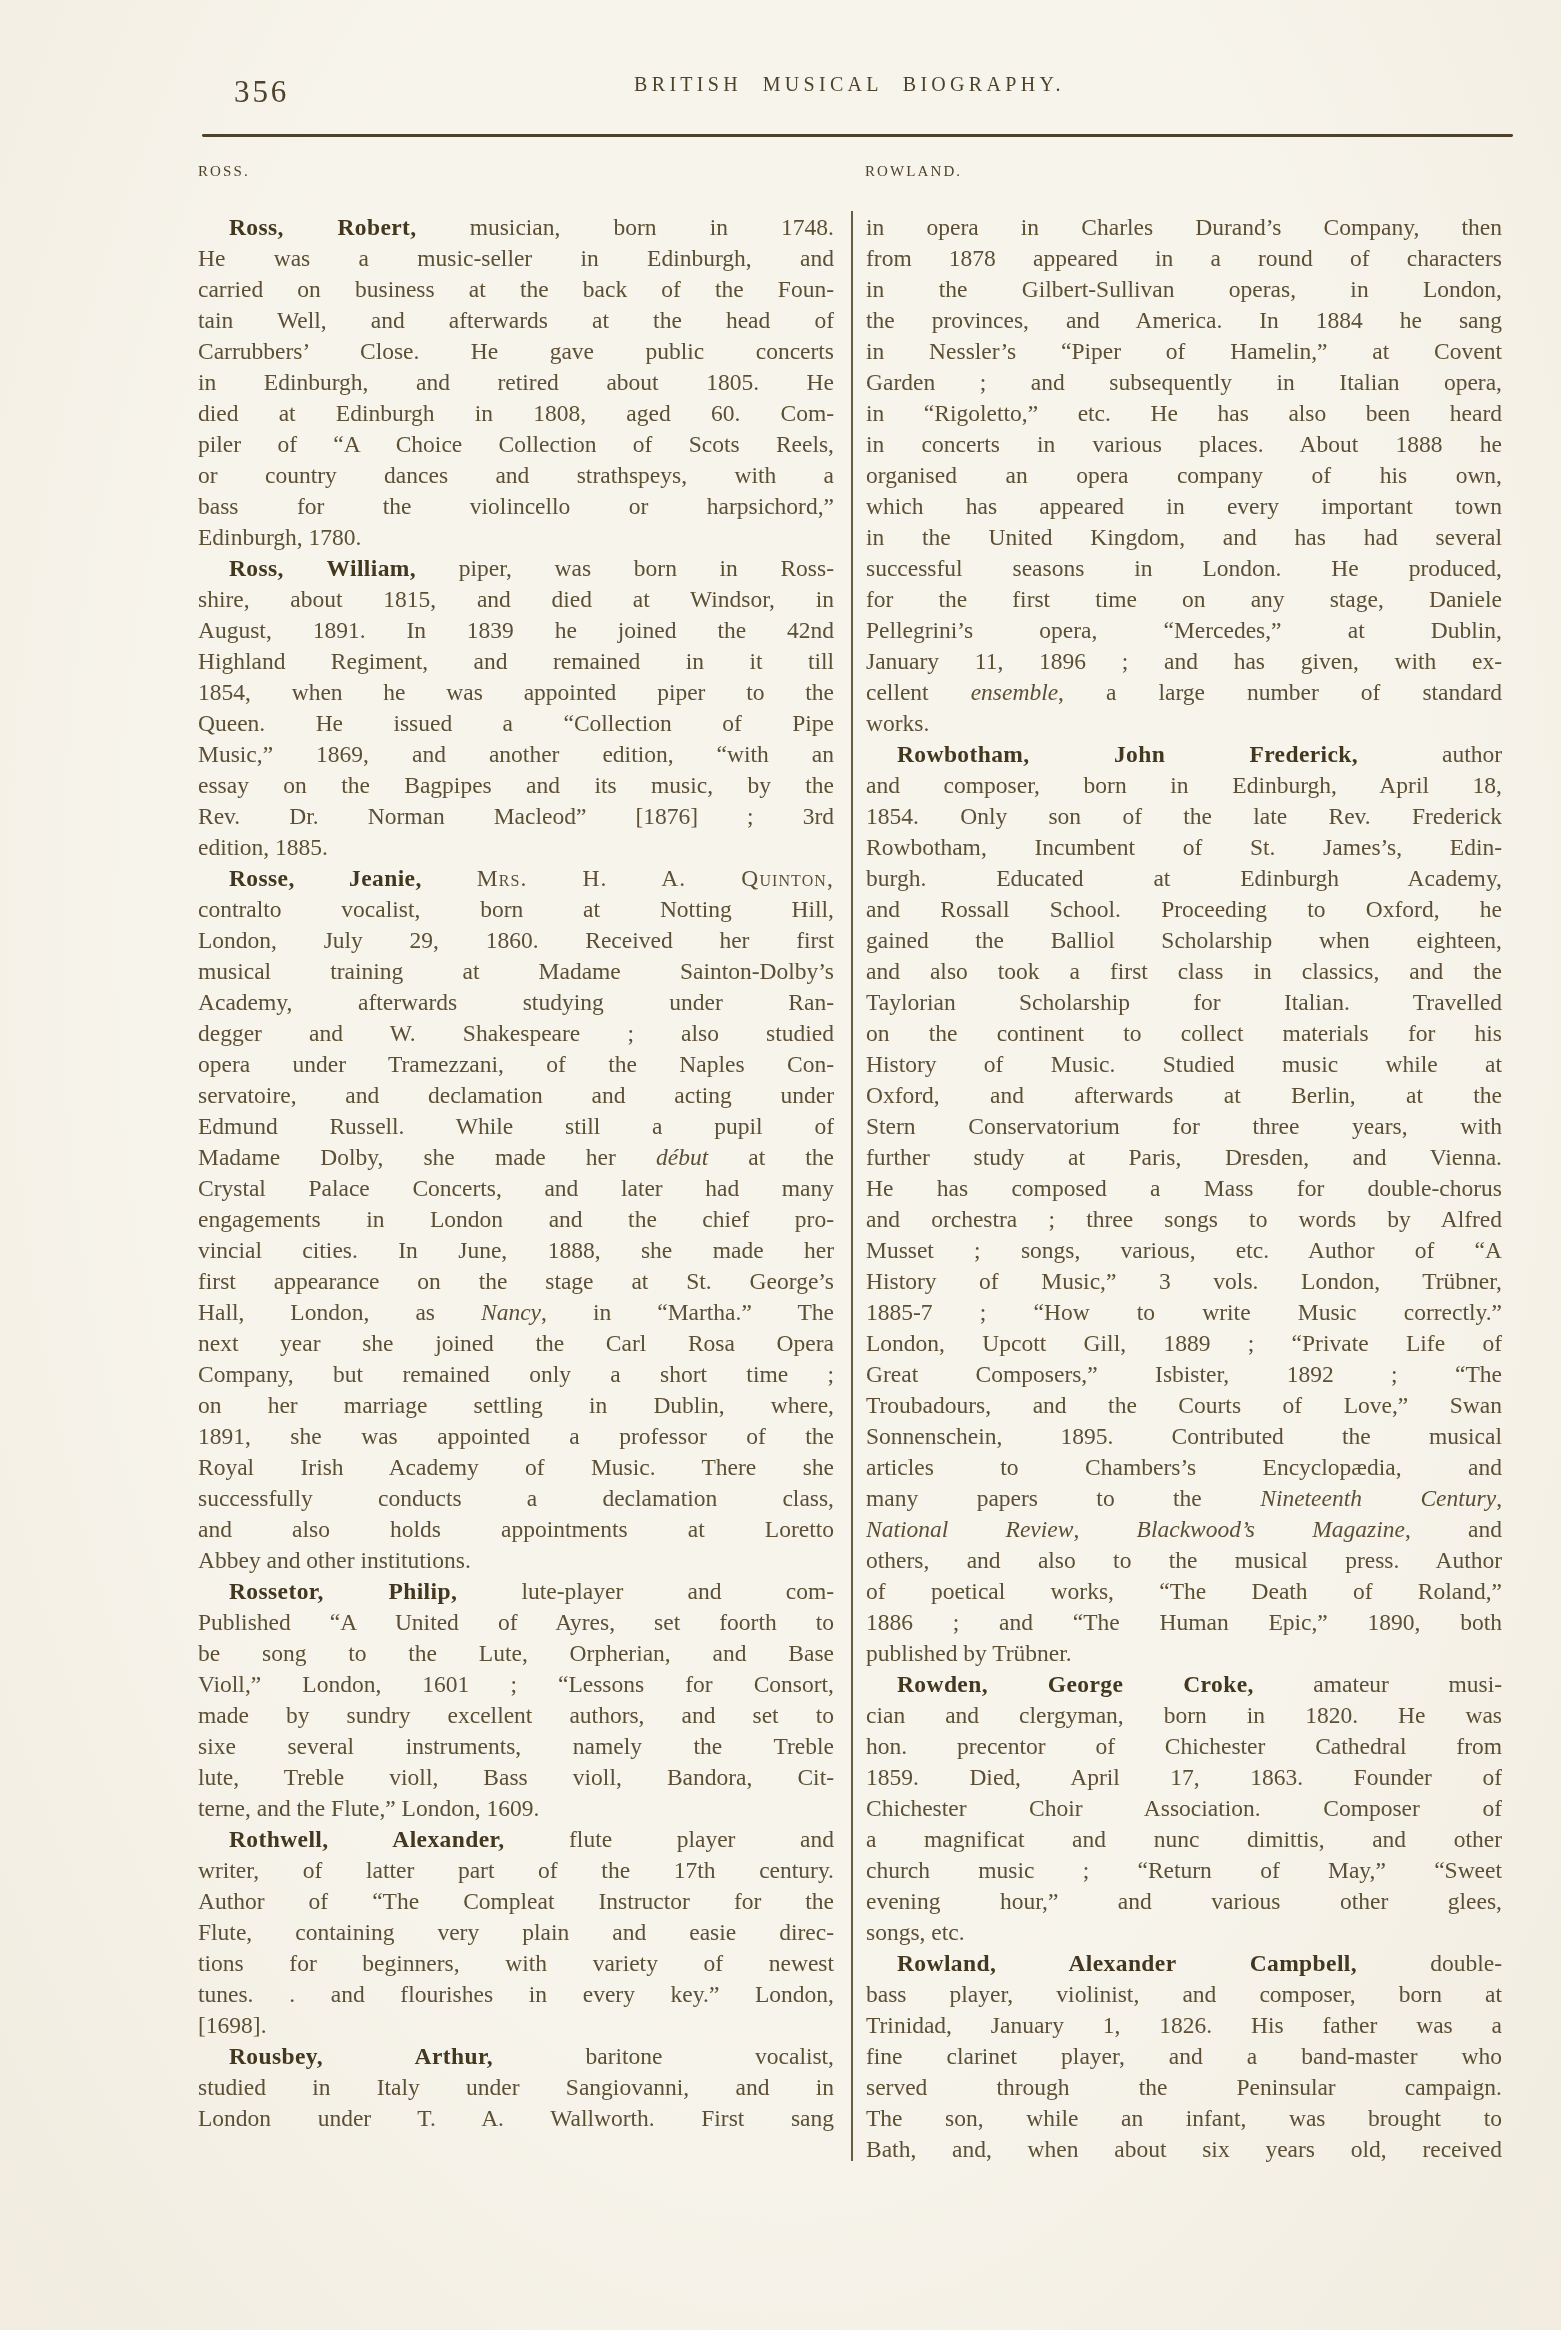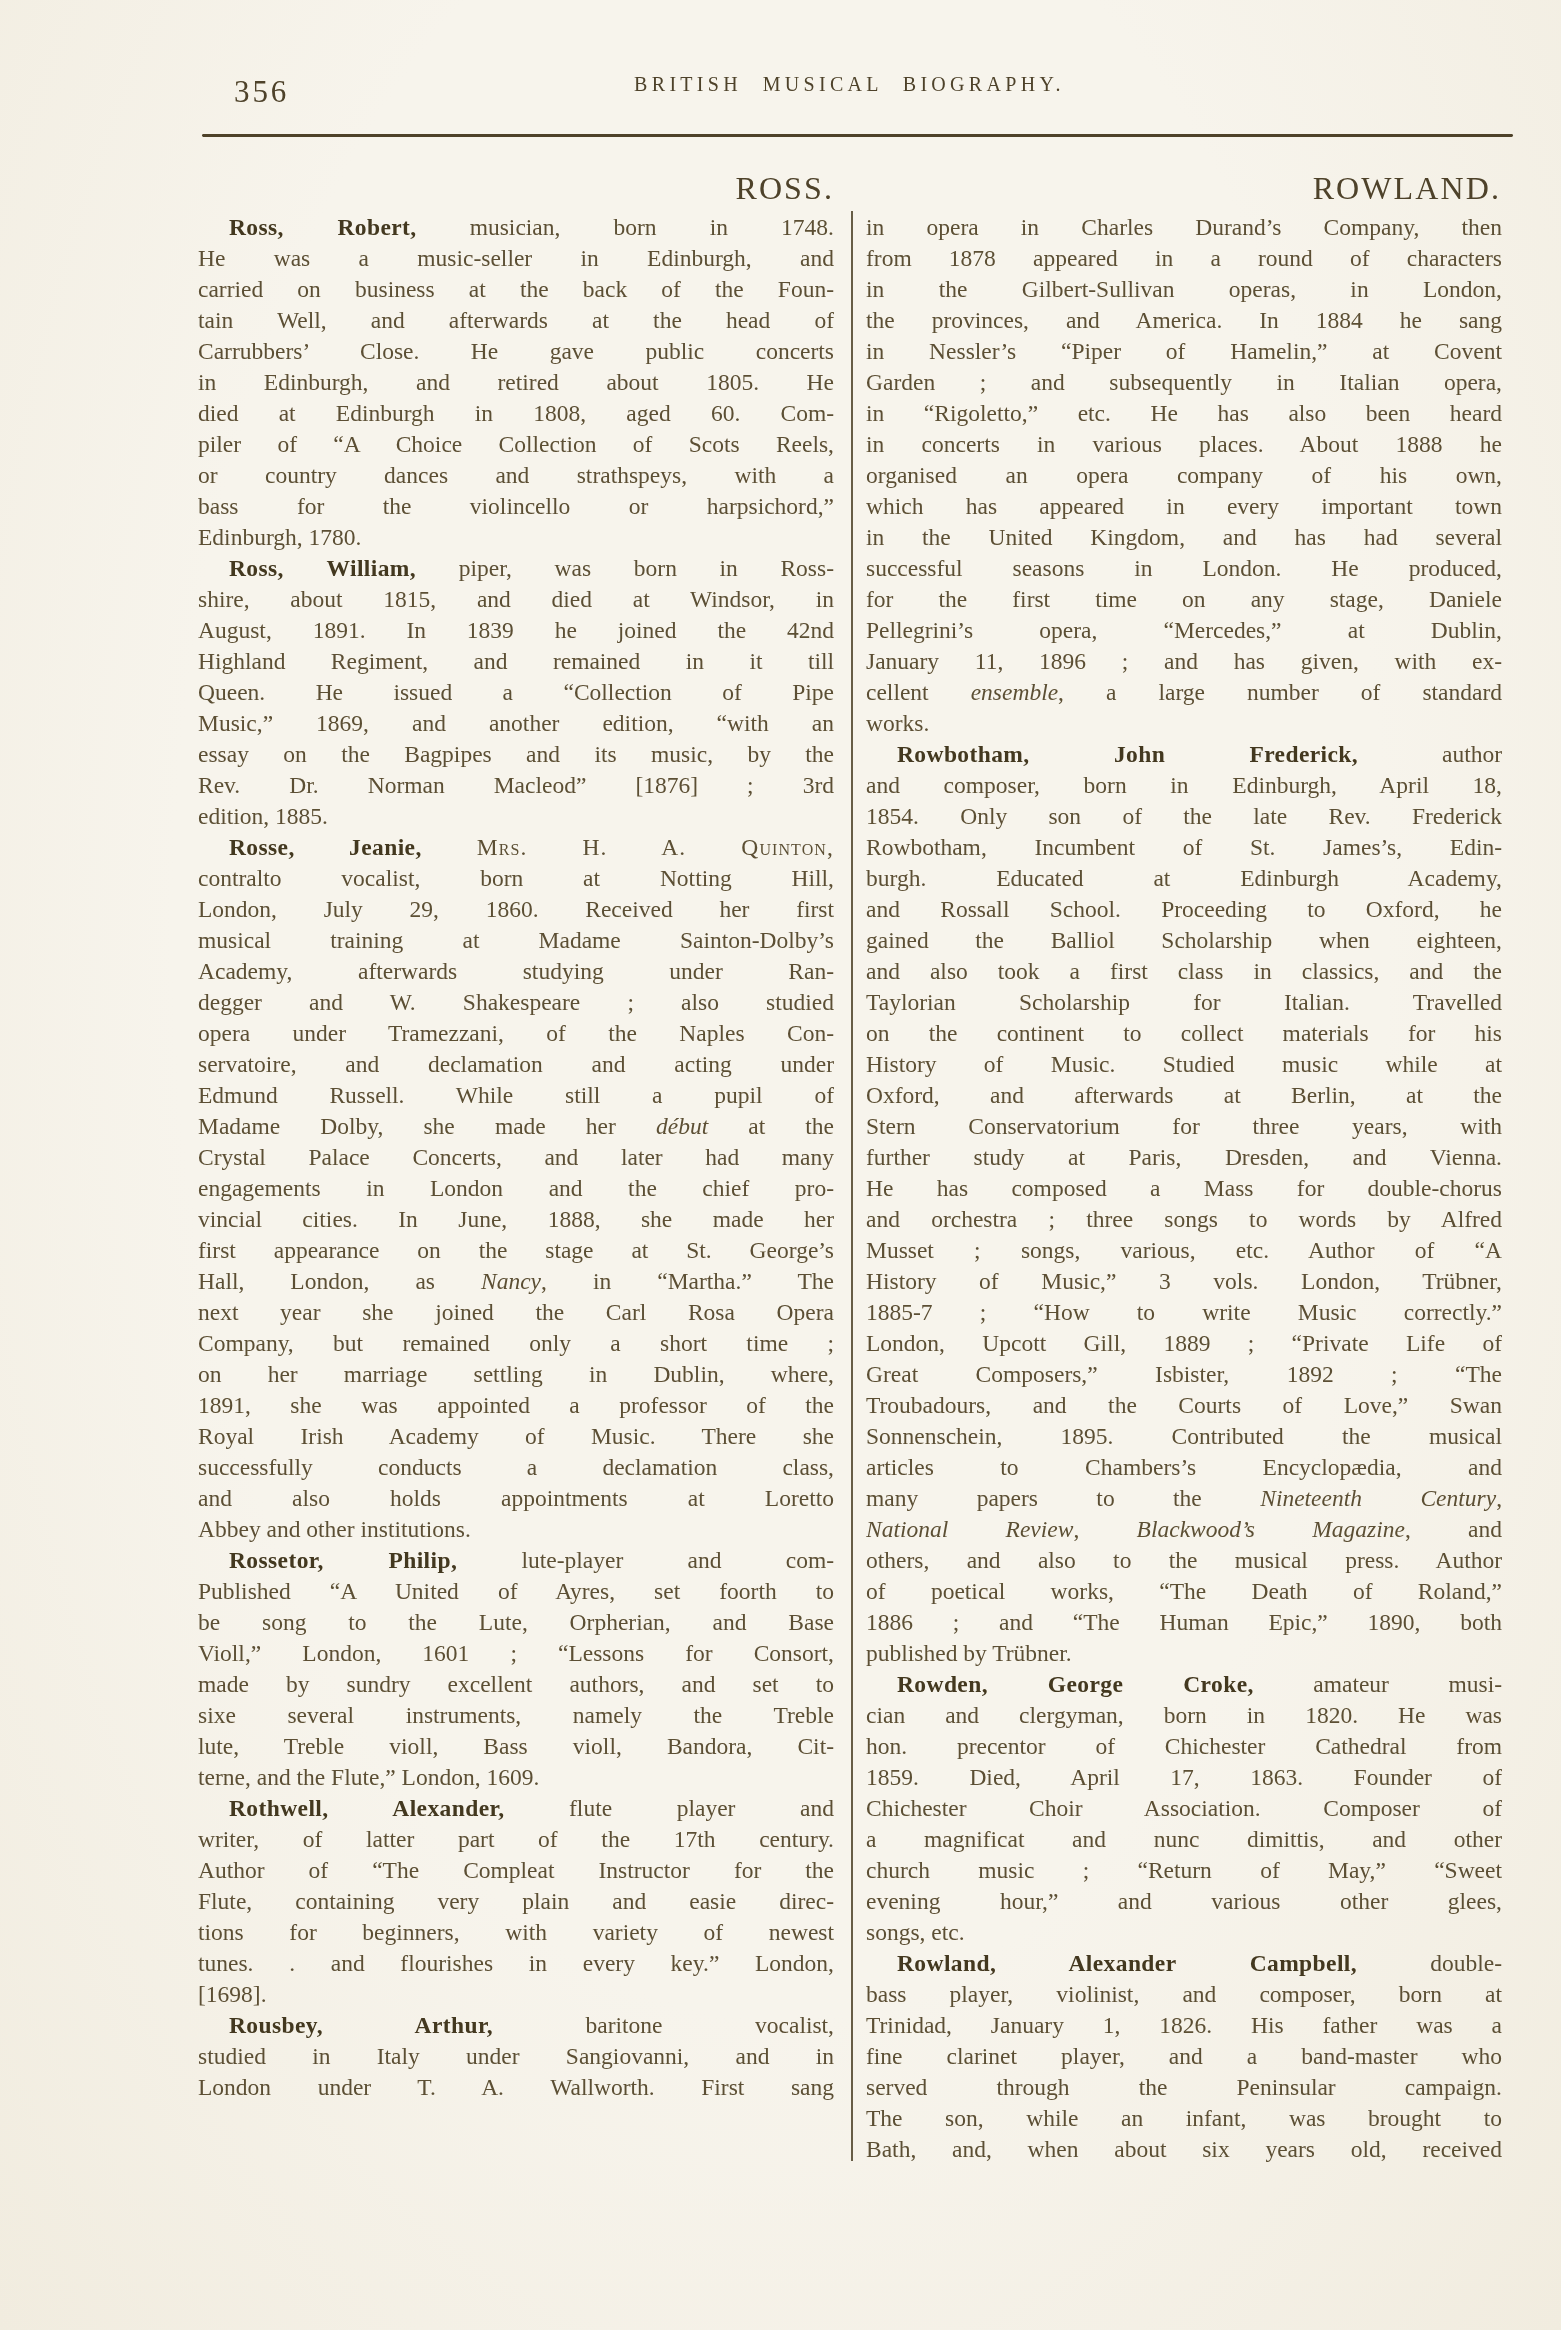--- a/index.html
+++ b/index.html
@@ -18,22 +18,22 @@
   .page-title {
     position:absolute; left:198px; top:73px; width:1303px;
     text-align:center; font-size:20px; letter-spacing:4.3px; word-spacing:11.4px;
     color:var(--ink-head);
   }
   .header-rule {
     position:absolute; left:202px; top:134px; width:1311px; height:2.9px;
     background:var(--rule); border-radius:1.4px;
   }
   .running-head {
-    position:absolute; top:170px; width:636px; text-align:right;
-    font-size:32px; letter-spacing:2.1px; color:var(--ink-head);
+    position:absolute; top:163px; width:636px; text-align:left;
+    font-size:15px; letter-spacing:2.1px; color:var(--ink-head);
   }
   .running-head.rh-left  { left:198px; }
   .running-head.rh-right { left:865px; }
   .column-divider {
     position:absolute; left:851px; top:211px; width:2.1px; height:1950px;
     background:var(--rule); opacity:.85;
   }
   .column { position:absolute; top:212px; width:636px; }
   .column.col-left  { left:198px;  }
   .column.col-right { left:866px; }
@@ -72,20 +72,21 @@
         <div class="line"><span class="seg-r">piler of “A Choice Collection of Scots Reels,</span></div>
         <div class="line"><span class="seg-r">or country dances and strathspeys, with a</span></div>
         <div class="line"><span class="seg-r">bass for the violincello or harpsichord,”</span></div>
         <div class="line last"><span class="seg-r">Edinburgh, 1780.</span></div>
       </div>
       <div class="entry indent">
         <div class="line"><span class="seg-b">Ross, William,</span><span class="seg-r"> piper, was born in Ross-</span></div>
         <div class="line"><span class="seg-r">shire, about 1815, and died at Windsor, in</span></div>
         <div class="line"><span class="seg-r">August, 1891.  In 1839 he joined the 42nd</span></div>
         <div class="line"><span class="seg-r">Highland Regiment, and remained in it till</span></div>
+        <div class="line"><span class="seg-r">1854, when he was appointed piper to the</span></div>
         <div class="line"><span class="seg-r">Queen.  He issued a “Collection of Pipe</span></div>
         <div class="line"><span class="seg-r">Music,” 1869, and another edition, “with an</span></div>
         <div class="line"><span class="seg-r">essay on the Bagpipes and its music, by the</span></div>
         <div class="line"><span class="seg-r">Rev. Dr. Norman Macleod” [1876] ;  3rd</span></div>
         <div class="line last"><span class="seg-r">edition, 1885.</span></div>
       </div>
       <div class="entry indent">
         <div class="line"><span class="seg-b">Rosse, Jeanie,</span><span class="seg-sc"> Mrs. H. A. Quinton,</span></div>
         <div class="line"><span class="seg-r">contralto vocalist, born at Notting Hill,</span></div>
         <div class="line"><span class="seg-r">London, July 29, 1860.  Received her first</span></div>

